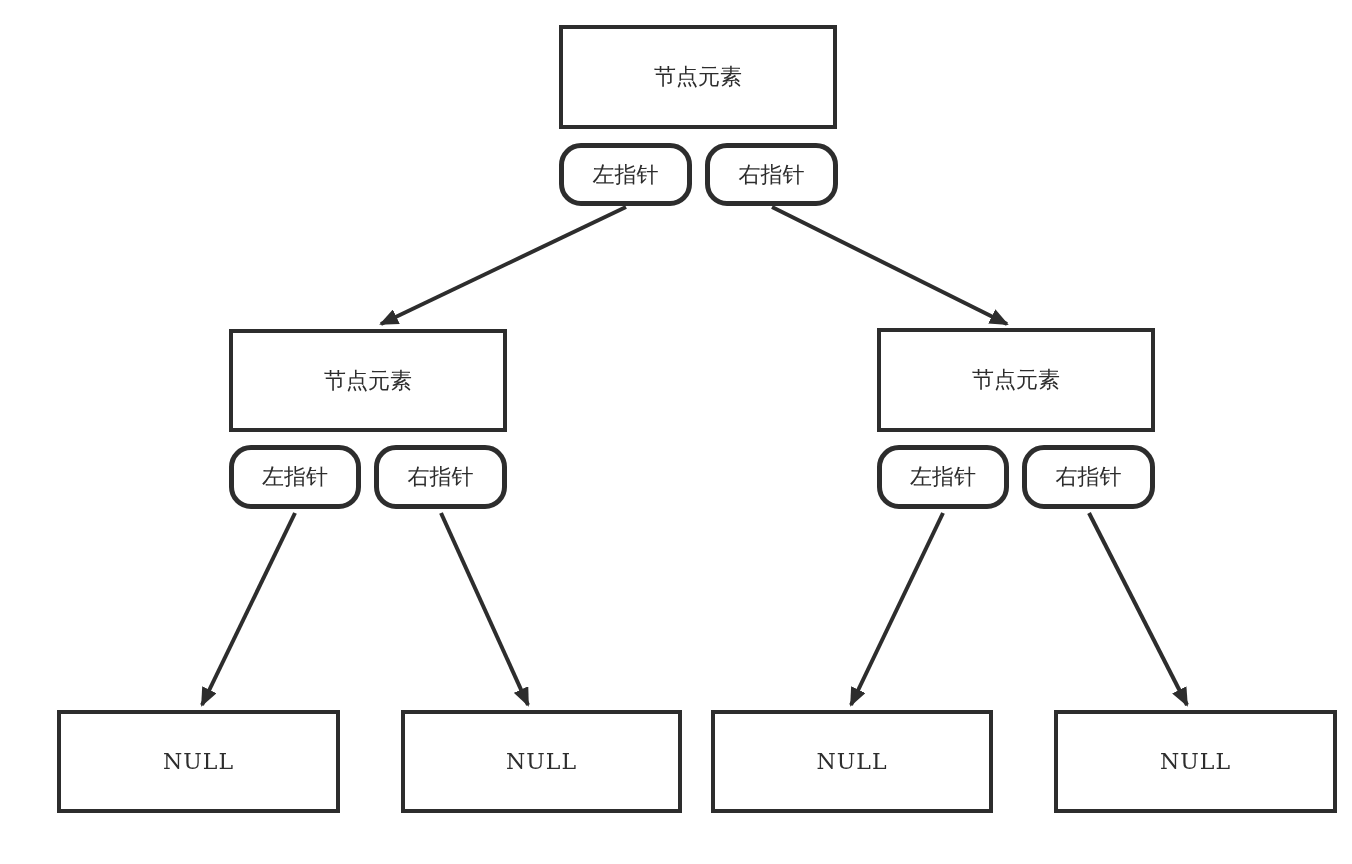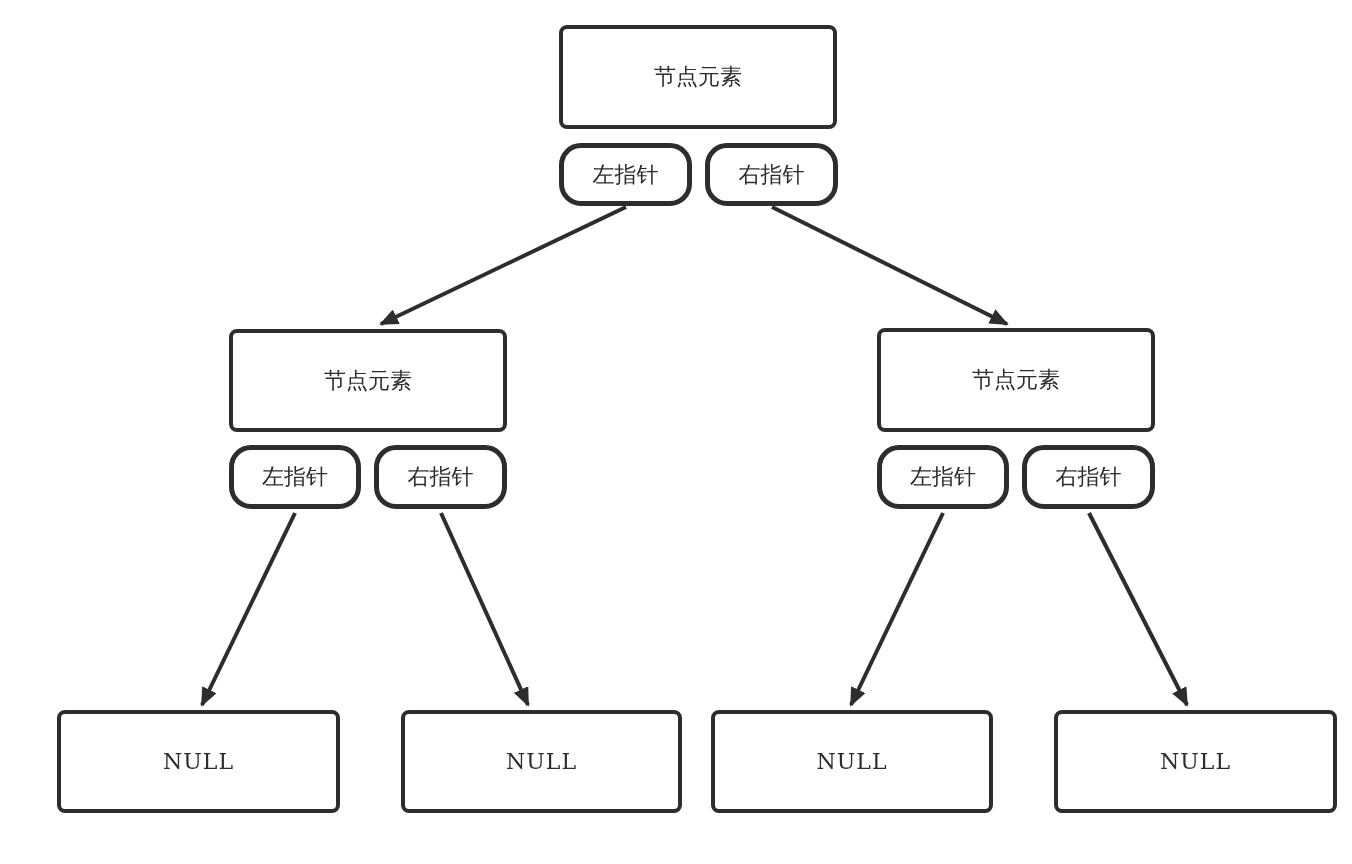--- a/index.html
+++ b/index.html
@@ -22,21 +22,21 @@
     background: #ffffff;
     border: 4px solid #2d2d2d;
     display: flex;
     align-items: center;
     justify-content: center;
     font-size: 22px;
     line-height: 1;
     white-space: nowrap;
   }
   .node-box {
-    border-radius: 8px;
+    border-radius: 0;
   }
   .pointer-box {
     border-width: 5px;
     border-radius: 22px;
   }
   .null-box {
     letter-spacing: 1px;
     text-align: right;
   }
   #arrow-layer {

